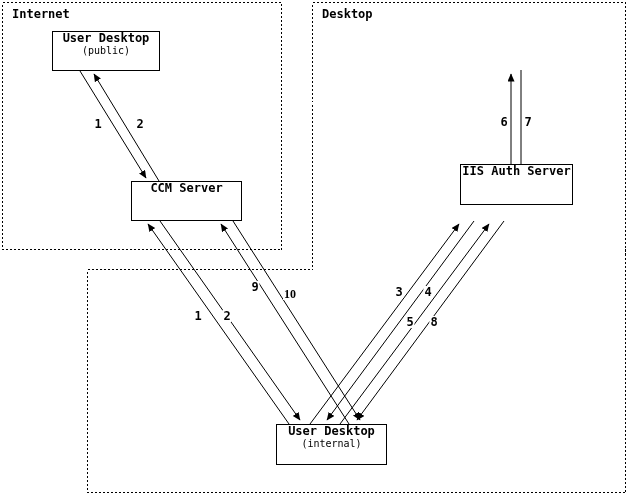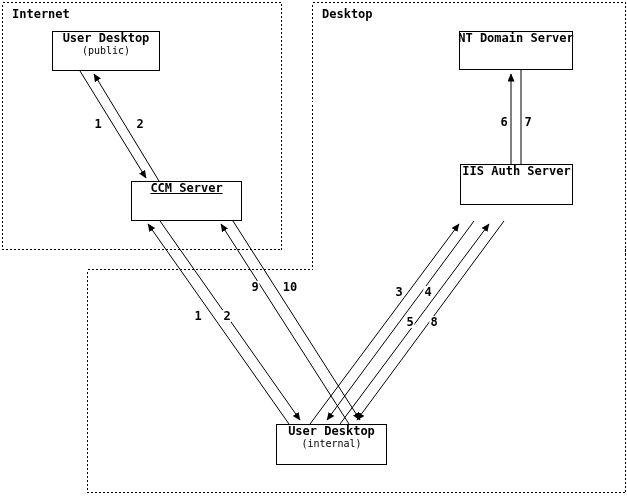--- a/index.html
+++ b/index.html
@@ -109,45 +109,42 @@
   </svg>
 
   <span class="zone-label" style="left:12px; top:7px;">Internet</span>
   <span class="zone-label" style="left:322px; top:7px;">Desktop</span>
 
   <div class="node" style="left:52px; top:31px; width:108px; height:40px;">
     <div class="node-title">User Desktop</div>
     <div class="node-sub">(public)</div>
   </div>
 
-  <div class="node" style="left:131px; top:181px; width:111px; height:40px;text-decoration:underline;">
+  <div class="node" style="left:131px; top:181px; width:111px; height:40px;">
     <div class="node-title">CCM Server</div>
   </div>
 
-  <div class="node" style="left:459px; top:31px; width:114px; height:39px;">
-    <div class="node-title">NT Domain Server</div>
-  </div>
 
   <div class="node" style="left:460px; top:164px; width:113px; height:41px;">
     <div class="node-title">IIS Auth Server</div>
   </div>
 
   <div class="node" style="left:276px; top:424px; width:111px; height:41px;">
     <div class="node-title">User Desktop</div>
     <div class="node-sub">(internal)</div>
   </div>
 
   <span class="flow-label" style="left:98px;  top:124px;">1</span>
   <span class="flow-label" style="left:140px; top:124px;">2</span>
 
   <span class="flow-label" style="left:198px; top:316px;">1</span>
   <span class="flow-label" style="left:227px; top:316px;">2</span>
 
   <span class="flow-label" style="left:255px; top:287px;">9</span>
-  <span class="flow-label" style="left:290px; top:287px;">10</span>
+  <span class="flow-label" style="left:290px; top:294px;font-family:Liberation Serif, serif;">10</span>
 
   <span class="flow-label" style="left:399px; top:292px;">3</span>
   <span class="flow-label" style="left:428px; top:292px;">4</span>
 
   <span class="flow-label" style="left:410px; top:322px;">5</span>
   <span class="flow-label" style="left:434px; top:322px;">8</span>
 
   <span class="flow-label" style="left:504px; top:122px;">6</span>
   <span class="flow-label" style="left:528px; top:122px;">7</span>
 

